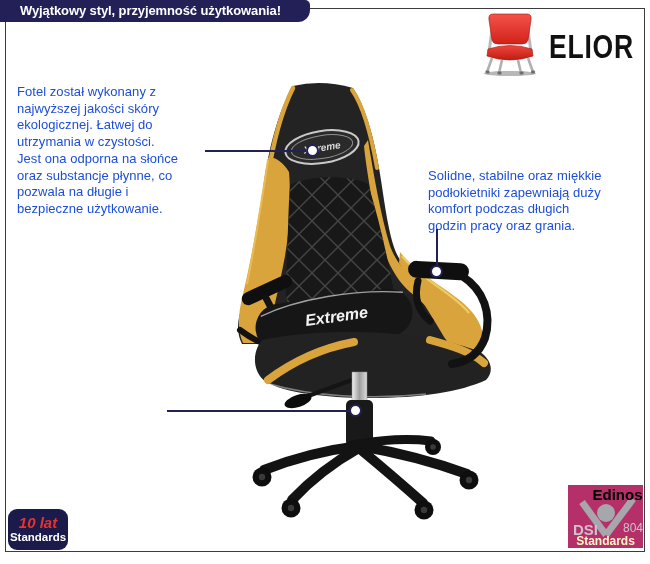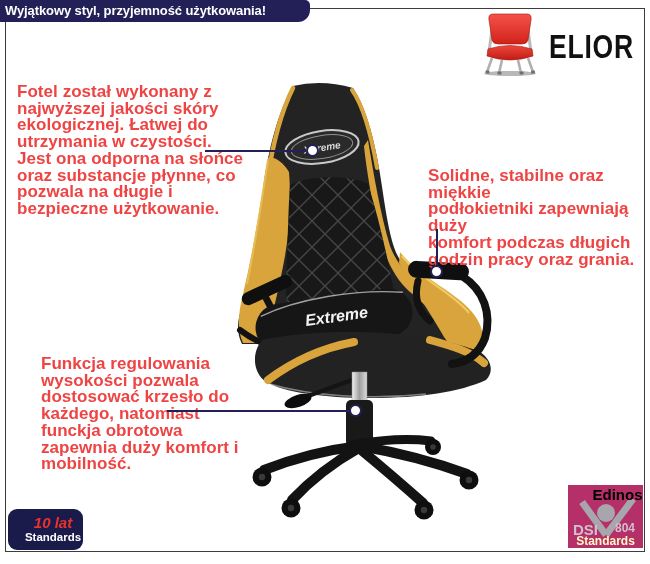--- a/index.html
+++ b/index.html
@@ -9,33 +9,33 @@
   }
   
   .frame-line{position:absolute;background:#3c3c3c;}
   .fl-top{left:310px;top:8px;width:334px;height:1.4px;}
   .fl-right{left:644px;top:8px;width:1.4px;height:544px;}
   .fl-bottom{left:5px;top:551px;width:640px;height:1.4px;}
   .fl-left{left:5px;top:22px;width:1.4px;height:529px;}
   
   .banner{
     position:absolute;left:0;top:0;width:310px;height:22px;background:#232058;
-    color:#fff;font-weight:700;font-size:13px;line-height:22px;padding-left:5px;
+    color:#fff;font-weight:700;font-size:13px;line-height:22px;padding-left:20px;
     border-radius:0 5px 12px 0;white-space:nowrap;letter-spacing:-0.1px;z-index:6;
     box-sizing:border-box;
   }
   
   .logo-chair{position:absolute;left:480px;top:12px;z-index:5;}
   .brand{
     position:absolute;left:549px;top:27px;color:#111;font-weight:700;font-size:34px;
     letter-spacing:1px;transform:scaleX(0.78);transform-origin:left top;z-index:5;white-space:nowrap;
   }
   
   .para{
-    position:absolute;color:#ef4444;font-weight:700;font-size:17px;line-height:16.7px;
+    position:absolute;color:#1d4ed8;font-weight:400;font-size:13px;line-height:16.7px;
     white-space:pre-line;z-index:3;letter-spacing:0.05px;
   }
   .p-material{left:17px;top:84px;}
   .p-armrests{left:428px;top:160px;margin-top:8px;}
   .p-height{left:41px;top:356px;}
   
   .conn-line{position:absolute;background:#232058;z-index:4;}
   .cl-1{left:205px;top:150px;width:101px;height:1.6px;}
   .cl-2{left:436px;top:229px;width:1.6px;height:37px;}
   .cl-3{left:167px;top:410px;width:183px;height:1.6px;}
@@ -46,32 +46,31 @@
   .cd-1{left:306px;top:144px;}
   .cd-2{left:430px;top:265px;}
   .cd-3{left:349px;top:404px;}
   
   .chair-svg{position:absolute;left:0;top:0;z-index:2;}
   
   .warranty{
     position:absolute;left:8px;top:509px;width:60px;height:41px;background:#1b1b4b;
     border-radius:9px;display:flex;flex-direction:column;align-items:center;justify-content:center;
     z-index:6;
-    padding-left:15px;
   }
   .warranty .l1{color:#e8322b;font-weight:800;font-style:italic;font-size:15px;line-height:16px;}
   .warranty .l2{color:#ffffff;font-weight:700;font-size:11.5px;line-height:13px;}
   
   .standards{
     position:absolute;left:568px;top:485px;width:75px;height:63px;background:#b52f68;z-index:6;
   }
   .standards .ed-brand{position:absolute;top:1px;left:0;width:100%;text-align:center;color:#000000;font-weight:800;font-size:15px;padding-left:12px;}
   .standards .ed-check{position:absolute;left:0;top:13px;}
   .standards .ed-dsi{position:absolute;left:5px;top:36px;color:#cfc0cd;font-weight:800;font-size:15px;}
-  .standards .ed-804{position:absolute;right:8px;top:36px;color:#cfc0cd;font-weight:700;font-size:12px;}
+  .standards .ed-804{position:absolute;right:0;top:36px;color:#cfc0cd;font-weight:400;font-size:12px;}
   .standards .ed-standards{position:absolute;bottom:0;left:0;width:100%;text-align:center;color:#fef9c3;font-weight:800;font-size:12px;}
 </style>
 </head>
 <body>
 
 <div class="stage">
 
   <div class="frame-line fl-top"></div>
   <div class="frame-line fl-right"></div>
   <div class="frame-line fl-bottom"></div>
@@ -207,27 +206,20 @@
 ekologicznej. Łatwej do
 utrzymania w czystości.
 Jest ona odporna na słońce
 oraz substancje płynne, co
 pozwala na długie i
 bezpieczne użytkowanie.</div>
   <div class="para p-armrests">Solidne, stabilne oraz miękkie
 podłokietniki zapewniają duży
 komfort podczas długich
 godzin pracy oraz grania.</div>
-  <div class="para p-height">Funkcja regulowania
-wysokości pozwala
-dostosować krzesło do
-każdego, natomiast
-funckja obrotowa
-zapewnia duży komfort i
-mobilność.</div>
 
   <div class="conn-line cl-1"></div>
   <div class="conn-dot cd-1"></div>
   <div class="conn-line cl-2"></div>
   <div class="conn-dot cd-2"></div>
   <div class="conn-line cl-3"></div>
   <div class="conn-dot cd-3"></div>
 
   <div class="warranty">
     <div class="l1">10 lat</div>

